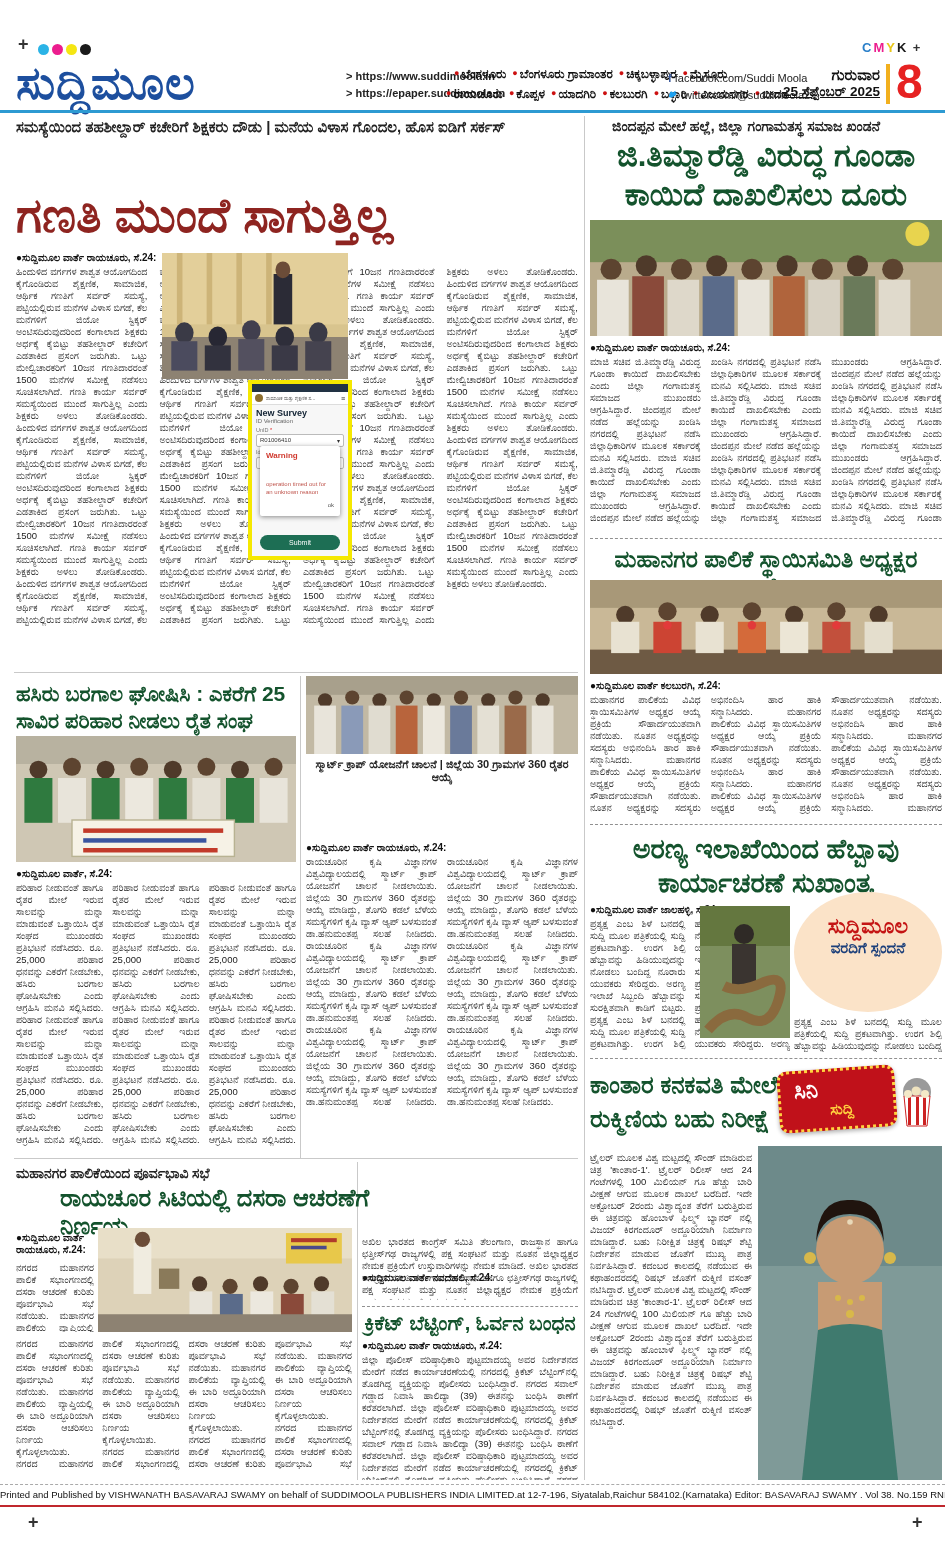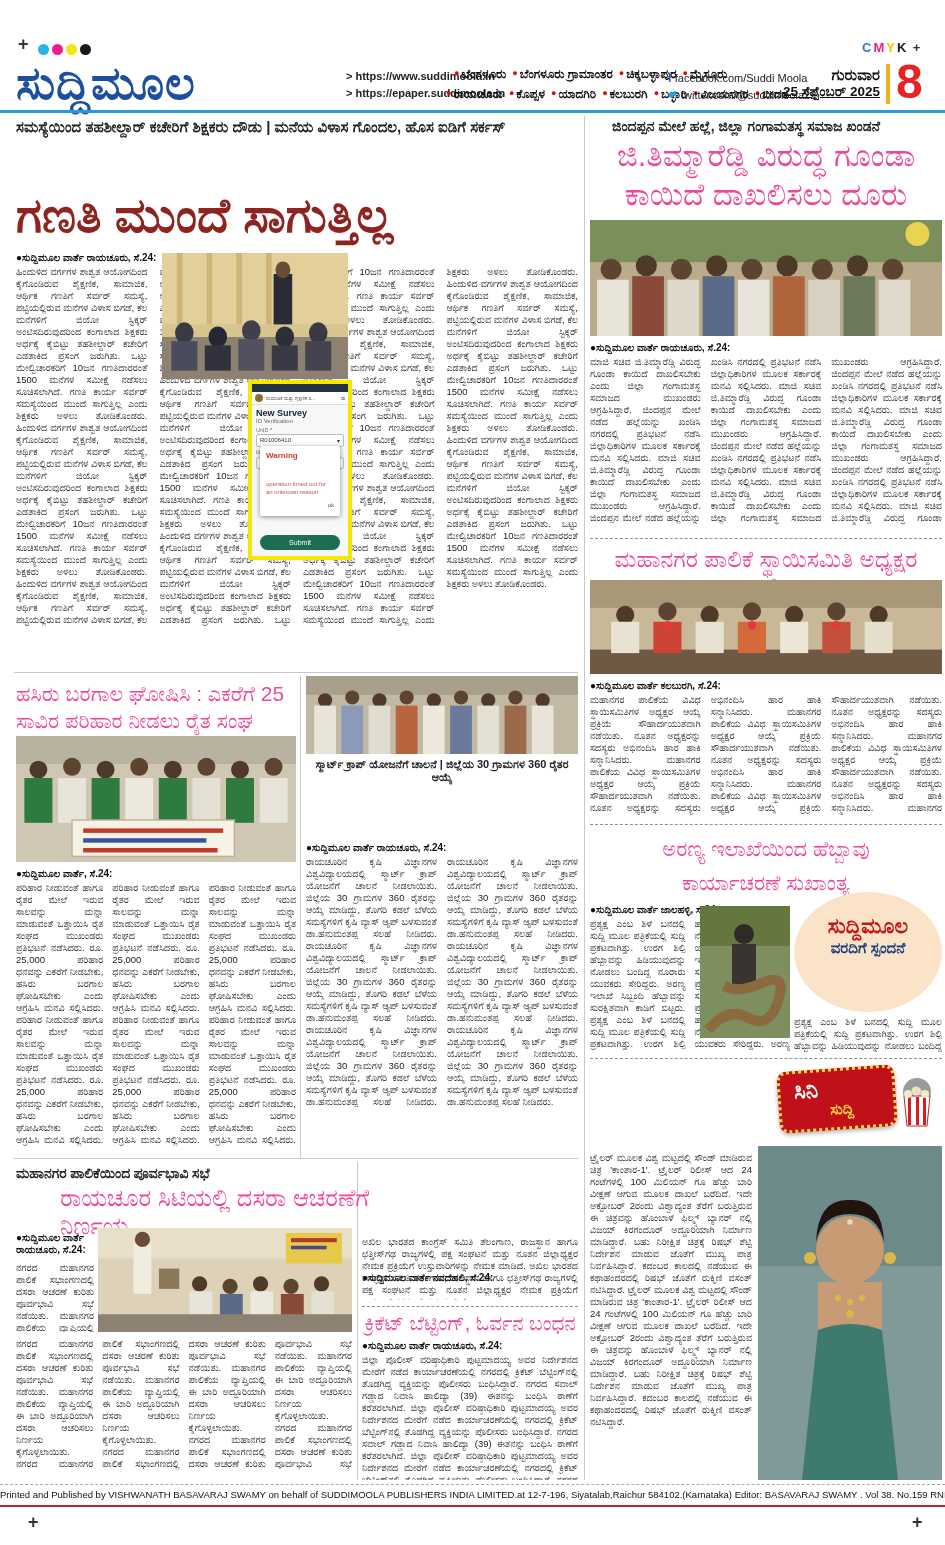--- a/index.html
+++ b/index.html
@@ -13,21 +13,21 @@
   .urls div{font-size:11px;font-weight:bold;color:#222;line-height:17px;white-space:nowrap;}
   .cities{font-size:12px;font-weight:bold;color:#111;line-height:19px;text-align:center;white-space:nowrap;}
   .cities .cdot{color:#cc1111;font-size:9px;vertical-align:2px;margin:0 2px 0 6px;}
   .social{font-size:11px;color:#222;line-height:17px;white-space:nowrap;}
   .dateblock{text-align:right;font-weight:bold;color:#111;}
   .pageno{font-size:48px;font-weight:bold;color:#e62222;line-height:44px;}
   .rule-blue{background:#2d9ad2;height:3px;}
   .kicker{font-weight:bold;color:#222;}
   .h-blue{color:#2d6599;font-weight:bold;}
   .h-maroon{color:#8e2420;font-weight:bold;}
-  .h-black{color:#ec4899;font-weight:normal;}
+  .h-black{color:#14532d;font-weight:bold;}
   .byline{font-size:10px;font-weight:bold;color:#111;white-space:nowrap;}
   .bodytext{font-size:9.5px;line-height:12px;text-align:justify;color:#222;overflow:hidden;}
   .vline{width:1px;background:#c9c9c9;}
   .hline{height:1px;background:#c9c9c9;}
   .divider{border-top:1px dashed #909090;height:0;}
   .ph{overflow:hidden;background:#ddd;}
   .ph svg{display:block;width:100%;height:100%;}
   
   .phone{border:4px solid #f5e800;background:#f7f7f7;box-sizing:border-box;}
   .ph-top{height:8px;background:#234;}
@@ -212,21 +212,21 @@
       <circle cx="22" cy="13" r="1.2" fill="#e23a3a"></circle>
         <circle cx="46" cy="13" r="1.2" fill="#e23a3a"></circle>
         <circle cx="70" cy="13" r="1.2" fill="#e23a3a"></circle>
     </svg>
   </div>
   <div class="abs byline" style="left:590px;top:680px;">●ಸುದ್ದಿಮೂಲ ವಾರ್ತೆ ಕಲಬುರಗಿ, ಸೆ.24:</div>
   <div class="abs bodytext" style="left:590px;top:694px;width:352px;height:124px;columns:3;column-gap:10px;">ಮಹಾನಗರ ಪಾಲಿಕೆಯ ವಿವಿಧ ಸ್ಥಾಯಿಸಮಿತಿಗಳ ಅಧ್ಯಕ್ಷರ ಆಯ್ಕೆ ಪ್ರಕ್ರಿಯೆ ಸೌಹಾರ್ದಯುತವಾಗಿ ನಡೆಯಿತು. ನೂತನ ಅಧ್ಯಕ್ಷರನ್ನು ಸದಸ್ಯರು ಅಭಿನಂದಿಸಿ ಹಾರ ಹಾಕಿ ಸನ್ಮಾನಿಸಿದರು. ಮಹಾನಗರ ಪಾಲಿಕೆಯ ವಿವಿಧ ಸ್ಥಾಯಿಸಮಿತಿಗಳ ಅಧ್ಯಕ್ಷರ ಆಯ್ಕೆ ಪ್ರಕ್ರಿಯೆ ಸೌಹಾರ್ದಯುತವಾಗಿ ನಡೆಯಿತು. ನೂತನ ಅಧ್ಯಕ್ಷರನ್ನು ಸದಸ್ಯರು ಅಭಿನಂದಿಸಿ ಹಾರ ಹಾಕಿ ಸನ್ಮಾನಿಸಿದರು. ಮಹಾನಗರ ಪಾಲಿಕೆಯ ವಿವಿಧ ಸ್ಥಾಯಿಸಮಿತಿಗಳ ಅಧ್ಯಕ್ಷರ ಆಯ್ಕೆ ಪ್ರಕ್ರಿಯೆ ಸೌಹಾರ್ದಯುತವಾಗಿ ನಡೆಯಿತು. ನೂತನ ಅಧ್ಯಕ್ಷರನ್ನು ಸದಸ್ಯರು ಅಭಿನಂದಿಸಿ ಹಾರ ಹಾಕಿ ಸನ್ಮಾನಿಸಿದರು. ಮಹಾನಗರ ಪಾಲಿಕೆಯ ವಿವಿಧ ಸ್ಥಾಯಿಸಮಿತಿಗಳ ಅಧ್ಯಕ್ಷರ ಆಯ್ಕೆ ಪ್ರಕ್ರಿಯೆ ಸೌಹಾರ್ದಯುತವಾಗಿ ನಡೆಯಿತು. ನೂತನ ಅಧ್ಯಕ್ಷರನ್ನು ಸದಸ್ಯರು ಅಭಿನಂದಿಸಿ ಹಾರ ಹಾಕಿ ಸನ್ಮಾನಿಸಿದರು. ಮಹಾನಗರ ಪಾಲಿಕೆಯ ವಿವಿಧ ಸ್ಥಾಯಿಸಮಿತಿಗಳ ಅಧ್ಯಕ್ಷರ ಆಯ್ಕೆ ಪ್ರಕ್ರಿಯೆ ಸೌಹಾರ್ದಯುತವಾಗಿ ನಡೆಯಿತು. ನೂತನ ಅಧ್ಯಕ್ಷರನ್ನು ಸದಸ್ಯರು ಅಭಿನಂದಿಸಿ ಹಾರ ಹಾಕಿ ಸನ್ಮಾನಿಸಿದರು. ಮಹಾನಗರ ಪಾಲಿಕೆಯ ವಿವಿಧ ಸ್ಥಾಯಿಸಮಿತಿಗಳ ಅಧ್ಯಕ್ಷರ ಆಯ್ಕೆ ಪ್ರಕ್ರಿಯೆ ಸೌಹಾರ್ದಯುತವಾಗಿ ನಡೆಯಿತು. ನೂತನ ಅಧ್ಯಕ್ಷರನ್ನು ಸದಸ್ಯರು ಅಭಿನಂದಿಸಿ ಹಾರ ಹಾಕಿ ಸನ್ಮಾನಿಸಿದರು.</div>
 
   <div class="abs divider" style="left:590px;top:824px;width:352px;"></div>
 
-  <div class="abs h-black" style="left:590px;top:832px;width:352px;font-size:21px;line-height:34px;text-align:center;">
+  <div class="abs h-black" style="left:590px;top:832px;width:352px;font-size:27px;line-height:34px;text-align:center;">
     <span>ಅರಣ್ಯ ಇಲಾಖೆಯಿಂದ ಹೆಬ್ಬಾವು</span><br><span>ಕಾರ್ಯಾಚರಣೆ ಸುಖಾಂತ್ಯ</span>
   </div>
   <div class="abs byline" style="left:590px;top:904px;">●ಸುದ್ದಿಮೂಲ ವಾರ್ತೆ ಜಾಲಹಳ್ಳಿ, ಸೆ.24:</div>
   <div class="abs bodytext" style="left:590px;top:918px;width:200px;height:136px;columns:2;column-gap:9px;">ಪ್ರತ್ಯಕ್ಷ ಎಂಬ ಶಿಳೆ ಬನದಲ್ಲಿ ಸುದ್ದಿ ಮೂಲ ಪತ್ರಿಕೆಯಲ್ಲಿ ಸುದ್ದಿ ಪ್ರಕಟವಾಗಿತ್ತು. ಉರಗ ಶಿಲ್ಪಿ ಹೆಬ್ಬಾವನ್ನು ಹಿಡಿಯುವುದನ್ನು ನೋಡಲು ಬಂದಿದ್ದ ನೂರಾರು ಯುವಕರು ಸೇರಿದ್ದರು. ಅರಣ್ಯ ಇಲಾಖೆ ಸಿಬ್ಬಂದಿ ಹೆಬ್ಬಾವನ್ನು ಸುರಕ್ಷಿತವಾಗಿ ಕಾಡಿಗೆ ಬಿಟ್ಟರು. ಪ್ರತ್ಯಕ್ಷ ಎಂಬ ಶಿಳೆ ಬನದಲ್ಲಿ ಸುದ್ದಿ ಮೂಲ ಪತ್ರಿಕೆಯಲ್ಲಿ ಸುದ್ದಿ ಪ್ರಕಟವಾಗಿತ್ತು. ಉರಗ ಶಿಲ್ಪಿ ಹೆಬ್ಬಾವನ್ನು ಹಿಡಿಯುವುದನ್ನು ನೋಡಲು ಬಂದಿದ್ದ ನೂರಾರು ಯುವಕರು ಸೇರಿದ್ದರು. ಅರಣ್ಯ ಇಲಾಖೆ ಸಿಬ್ಬಂದಿ ಹೆಬ್ಬಾವನ್ನು ಸುರಕ್ಷಿತವಾಗಿ ಕಾಡಿಗೆ ಬಿಟ್ಟರು. ಪ್ರತ್ಯಕ್ಷ ಎಂಬ ಶಿಳೆ ಬನದಲ್ಲಿ ಸುದ್ದಿ ಮೂಲ ಪತ್ರಿಕೆಯಲ್ಲಿ ಸುದ್ದಿ ಪ್ರಕಟವಾಗಿತ್ತು. ಉರಗ ಶಿಲ್ಪಿ ಹೆಬ್ಬಾವನ್ನು ಹಿಡಿಯುವುದನ್ನು ನೋಡಲು ಬಂದಿದ್ದ ನೂರಾರು ಯುವಕರು ಸೇರಿದ್ದರು. ಅರಣ್ಯ ಇಲಾಖೆ ಸಿಬ್ಬಂದಿ ಹೆಬ್ಬಾವನ್ನು ಸುರಕ್ಷಿತವಾಗಿ ಕಾಡಿಗೆ ಬಿಟ್ಟರು.</div>
   <div class="abs ph" style="left:700px;top:906px;width:90px;height:132px;">
     <svg viewBox="0 0 45 66" preserveAspectRatio="none">
       <rect width="45" height="66" fill="#7d8f5e"></rect>
       <rect x="0" y="0" width="45" height="20" fill="#64773f"></rect>
       <circle cx="22" cy="14" r="5" fill="#2f2a26"></circle>
         <rect x="16" y="19" width="12" height="22" fill="#3a3430"></rect>
@@ -234,20 +234,23 @@
     </svg>
   </div>
   <div class="abs badge" style="left:794px;top:892px;width:148px;height:120px;">
     <div class="b1">ಸುದ್ದಿಮೂಲ</div>
     <div class="b2">ವರದಿಗೆ ಸ್ಪಂದನೆ</div>
   </div>
   <div class="abs bodytext" style="left:794px;top:1016px;width:148px;height:38px;">ಪ್ರತ್ಯಕ್ಷ ಎಂಬ ಶಿಳೆ ಬನದಲ್ಲಿ ಸುದ್ದಿ ಮೂಲ ಪತ್ರಿಕೆಯಲ್ಲಿ ಸುದ್ದಿ ಪ್ರಕಟವಾಗಿತ್ತು. ಉರಗ ಶಿಲ್ಪಿ ಹೆಬ್ಬಾವನ್ನು ಹಿಡಿಯುವುದನ್ನು ನೋಡಲು ಬಂದಿದ್ದ ನೂರಾರು ಯುವಕರು ಸೇರಿದ್ದರು. ಅರಣ್ಯ ಇಲಾಖೆ ಸಿಬ್ಬಂದಿ ಹೆಬ್ಬಾವನ್ನು ಸುರಕ್ಷಿತವಾಗಿ ಕಾಡಿಗೆ ಬಿಟ್ಟರು.</div>
 
   <div class="abs divider" style="left:590px;top:1058px;width:352px;"></div>
 
+  <div class="abs h-black" style="left:590px;top:1068px;width:190px;font-size:24px;line-height:34px;">
+    <span>ಕಾಂತಾರ ಕನಕವತಿ ಮೇಲೆ</span><br><span>ರುಕ್ಮಿಣಿಯ ಬಹು ನಿರೀಕ್ಷೆ</span>
+  </div>
   <div class="abs cini" style="left:778px;top:1062px;width:164px;height:80px;">
     <div class="board"></div>
     <div class="l1">ಸಿನಿ</div>
     <div class="l2">ಸುದ್ದಿ</div>
     <div class="popcorn">
       <svg viewBox="0 0 46 66">
         <circle cx="23" cy="26" r="14" fill="#9a9a9a"></circle>
           <circle cx="23" cy="26" r="5" fill="#c8c8c8"></circle>
         <path d="M10 30 L36 30 L33 60 L13 60 Z" fill="#fff" stroke="#cc2222" stroke-width="1"></path>
         <rect x="14" y="31" width="3" height="28" fill="#cc2222"></rect>

